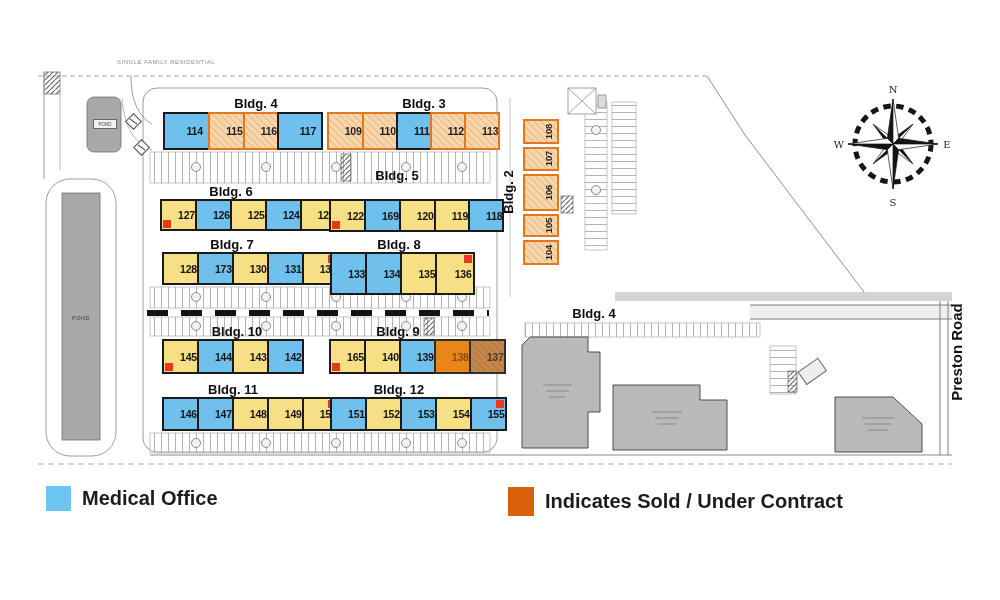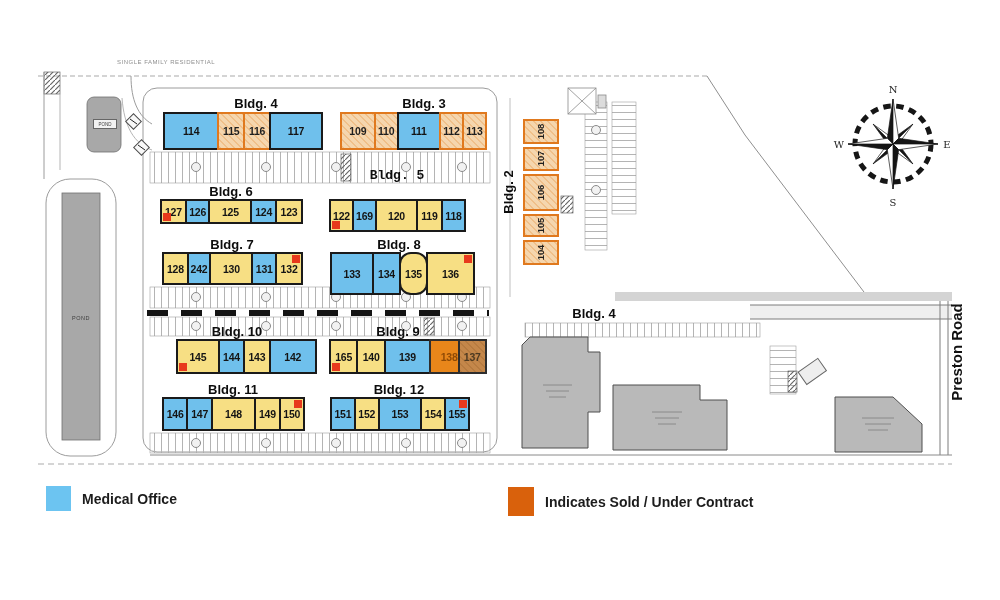--- a/index.html
+++ b/index.html
@@ -5,21 +5,21 @@
   html,body{margin:0;padding:0;background:#ffffff;}
   body{width:1000px;height:600px;position:relative;overflow:hidden;
        font-family:"Liberation Sans",sans-serif;}
   #linework{position:absolute;left:0;top:0;z-index:1;}
   #static-labels,#buildings-layer,#legend{position:absolute;left:0;top:0;width:1000px;height:600px;z-index:2;pointer-events:none;}
   #buildings-layer{z-index:3;}
   .bldg{position:absolute;display:flex;}
   .bldg.horz{flex-direction:row;}
   .bldg.vert{flex-direction:column;gap:3px;}
   .unit{position:relative;box-sizing:border-box;display:flex;align-items:center;justify-content:center;
-        border:2px solid var(--unit_border);font-weight:bold;font-size:10.5px;color:#141414;letter-spacing:-0.2px;}
+        border:2px solid var(--unit_border);font-weight:bold;font-size:10.5px;color:#141414;letter-spacing:-0.2px;padding-left:16px;}
   .horz .unit + .unit{margin-left:-2px;}
   .unit.medical{background:var(--medical);}
   .unit.professional{background:var(--professional);}
   .unit.sold_hatch{background-color:var(--sold_hatch_fill);
         background-image:repeating-linear-gradient(45deg, rgba(224,125,29,.25) 0 1.5px, transparent 1.5px 5px);
         border-color:var(--sold_hatch_border);color:#1f1f1f;}
   .unit.sold_solid{background:var(--sold_solid);color:var(--sold_solid_text);border-color:#2e2e2e;}
   .unit.sold_dark{background-color:var(--sold_dark);
         background-image:repeating-linear-gradient(45deg, rgba(120,70,20,.18) 0 1.5px, transparent 1.5px 5px);
         color:var(--sold_dark_text);border-color:#2e2e2e;}
@@ -30,21 +30,21 @@
   .bldg-label{position:absolute;transform:translateX(-50%);font-weight:bold;font-size:13px;color:#0d0d0d;white-space:nowrap;}
   .bldg-label.rot{transform:translate(-50%,-50%) rotate(-90deg);}
   .boundary-label{position:absolute;left:117px;top:59px;font-size:6px;color:#8f8f8f;letter-spacing:.5px;}
   .preston-label{position:absolute;left:956px;top:352px;transform:translate(-50%,-50%) rotate(-90deg);
       font-weight:bold;font-size:15px;color:#111;white-space:nowrap;}
   .pond-big{position:absolute;left:81px;top:318px;transform:translate(-50%,-50%);font-size:5.5px;color:#3d3d3d;letter-spacing:.5px;}
   .pond-tag{position:absolute;left:93px;top:119px;width:24px;height:10px;background:rgba(255,255,255,.85);
       border:1px solid #666;font-size:4.5px;color:#444;display:flex;align-items:center;justify-content:center;box-sizing:border-box;}
   .legend-item{position:absolute;display:flex;align-items:center;gap:11px;}
   .legend-item .swatch{display:inline-block;flex:none;}
-  .legend-item .legend-text{font-size:14px;font-weight:600;color:#1c1c1c;white-space:nowrap;}
+  .legend-item .legend-text{font-size:20px;font-weight:600;color:#1c1c1c;white-space:nowrap;}
 </style>
 </head>
 <body>
 
 <svg id="linework" width="1000" height="600" viewBox="0 0 1000 600">
   <defs>
     <pattern id="vt" width="7" height="40" patternUnits="userSpaceOnUse">
       <path d="M0.5,0 V40" stroke="#b4b4b4" stroke-width="1"></path>
     </pattern>
     <pattern id="ht" width="40" height="7" patternUnits="userSpaceOnUse">
@@ -193,57 +193,57 @@
         <span class="unum">115</span>
       </div>
       <div class="unit sold_hatch" style="flex: 1 1 0%;">
         <span class="unum">116</span>
       </div>
       <div class="unit medical" style="flex: 2.1 1 0%;">
         <span class="unum">117</span>
       </div>
     </div>
     <div class="bldg-label" style="left: 424px; top: 96px;">Bldg. 3</div>
-    <div class="bldg horz" style="left: 340px; top: 112px; width: 147px; height: 38px;">
+    <div class="bldg horz" style="left: 340px; top: 112px; width: 147px; height: 38px; justify-content: center;">
       <div class="unit sold_hatch" style="flex: 1.5 1 0%;">
         <span class="unum">109</span>
       </div>
       <div class="unit sold_hatch" style="flex: 1 1 0%;">
         <span class="unum">110</span>
       </div>
       <div class="unit medical" style="flex: 1.9 1 0%;">
         <span class="unum">111</span>
       </div>
       <div class="unit sold_hatch" style="flex: 1 1 0%;">
         <span class="unum">112</span>
       </div>
       <div class="unit sold_hatch" style="flex: 1 1 0%;">
         <span class="unum">113</span>
       </div>
     </div>
     <div class="bldg-label" style="left: 231px; top: 184px;">Bldg. 6</div>
-    <div class="bldg horz" style="left: 160px; top: 199px; width: 143px; height: 25px;">
+    <div class="bldg horz" style="left: 160px; top: 199px; width: 143px; height: 32px;">
       <div class="unit professional" style="flex: 1 1 0%;">
         <span class="unum">127</span>
         <i class="redmark bl"></i>
       </div>
       <div class="unit medical" style="flex: 0.95 1 0%;">
         <span class="unum">126</span>
       </div>
       <div class="unit professional" style="flex: 1.75 1 0%;">
         <span class="unum">125</span>
       </div>
       <div class="unit medical" style="flex: 1 1 0%;">
         <span class="unum">124</span>
       </div>
       <div class="unit professional" style="flex: 1.05 1 0%;">
         <span class="unum">123</span>
       </div>
     </div>
-    <div class="bldg-label" style="left: 397px; top: 168px; font-family: Liberation Mono, monospace;">Bldg. 5</div>
+    <div class="bldg-label" style="left: 397px; top: 168px;">Bldg. 5</div>
     <div class="bldg horz" style="left: 329px; top: 199px; width: 137px; height: 33px;">
       <div class="unit professional" style="flex: 1 1 0%;">
         <span class="unum">122</span>
         <i class="redmark bl"></i>
       </div>
       <div class="unit medical" style="flex: 1 1 0%;">
         <span class="unum">169</span>
       </div>
       <div class="unit professional" style="flex: 1.85 1 0%;">
         <span class="unum">120</span>
@@ -254,51 +254,51 @@
       <div class="unit medical" style="flex: 1 1 0%;">
         <span class="unum">118</span>
       </div>
     </div>
     <div class="bldg-label" style="left: 232px; top: 237px;">Bldg. 7</div>
     <div class="bldg horz" style="left: 162px; top: 252px; width: 141px; height: 33px;">
       <div class="unit professional" style="flex: 1.05 1 0%;">
         <span class="unum">128</span>
       </div>
       <div class="unit medical" style="flex: 0.95 1 0%;">
-        <span class="unum">242</span>
+        <span class="unum">173</span>
       </div>
       <div class="unit professional" style="flex: 1.85 1 0%;">
         <span class="unum">130</span>
       </div>
       <div class="unit medical" style="flex: 1 1 0%;">
         <span class="unum">131</span>
       </div>
       <div class="unit professional" style="flex: 1.1 1 0%; text-align: center;">
         <span class="unum">132</span>
         <i class="redmark tr"></i>
       </div>
     </div>
     <div class="bldg-label" style="left: 399px; top: 237px;">Bldg. 8</div>
     <div class="bldg horz" style="left: 330px; top: 252px; width: 145px; height: 43px;">
       <div class="unit medical" style="flex: 1.6 1 0%;">
         <span class="unum">133</span>
       </div>
       <div class="unit medical" style="flex: 1 1 0%;">
         <span class="unum">134</span>
       </div>
-      <div class="unit professional" style="flex: 1 1 0%; border-radius: 12px;">
+      <div class="unit professional" style="flex: 1 1 0%;">
         <span class="unum">135</span>
       </div>
       <div class="unit professional" style="flex: 1.8 1 0%;">
         <span class="unum">136</span>
         <i class="redmark tr"></i>
       </div>
     </div>
     <div class="bldg-label" style="left: 237px; top: 324px;">Bldg. 10</div>
-    <div class="bldg horz" style="left: 176px; top: 339px; width: 141px; height: 35px;">
+    <div class="bldg horz" style="left: 162px; top: 339px; width: 141px; height: 35px;">
       <div class="unit professional" style="flex: 1.7 1 0%;">
         <span class="unum">145</span>
         <i class="redmark bl"></i>
       </div>
       <div class="unit medical" style="flex: 1 1 0%;">
         <span class="unum">144</span>
       </div>
       <div class="unit professional" style="flex: 1 1 0%;">
         <span class="unum">143</span>
       </div>

